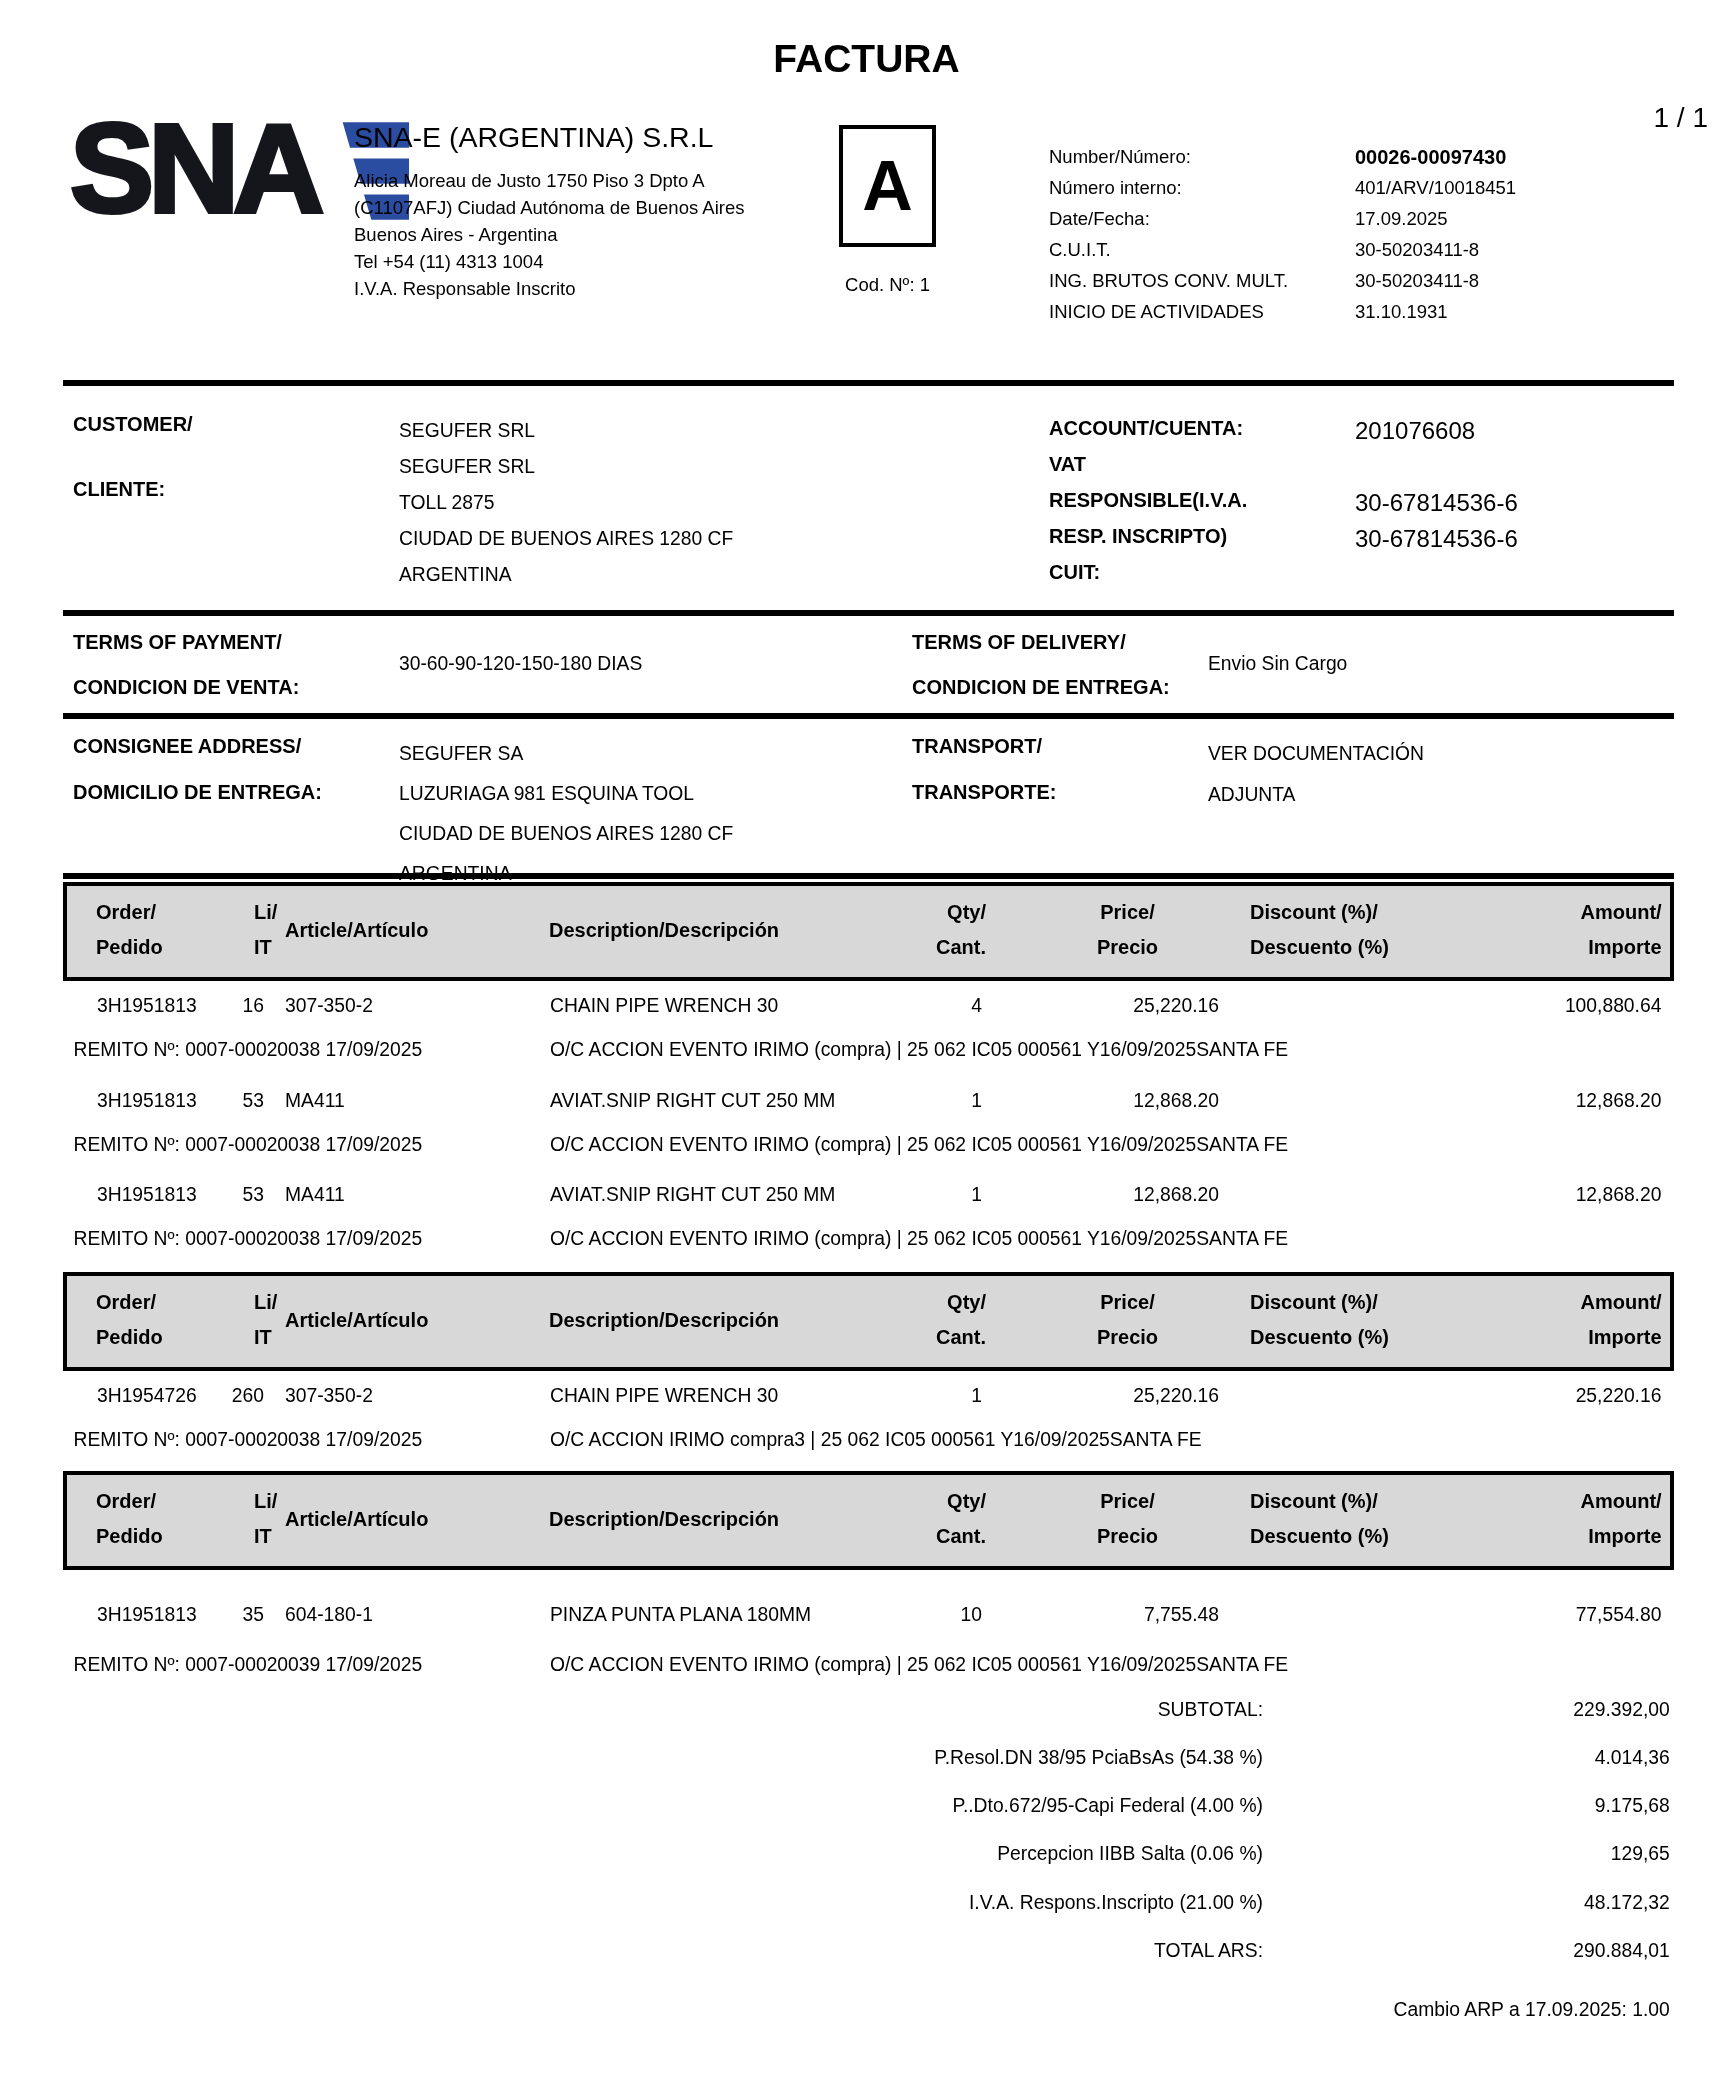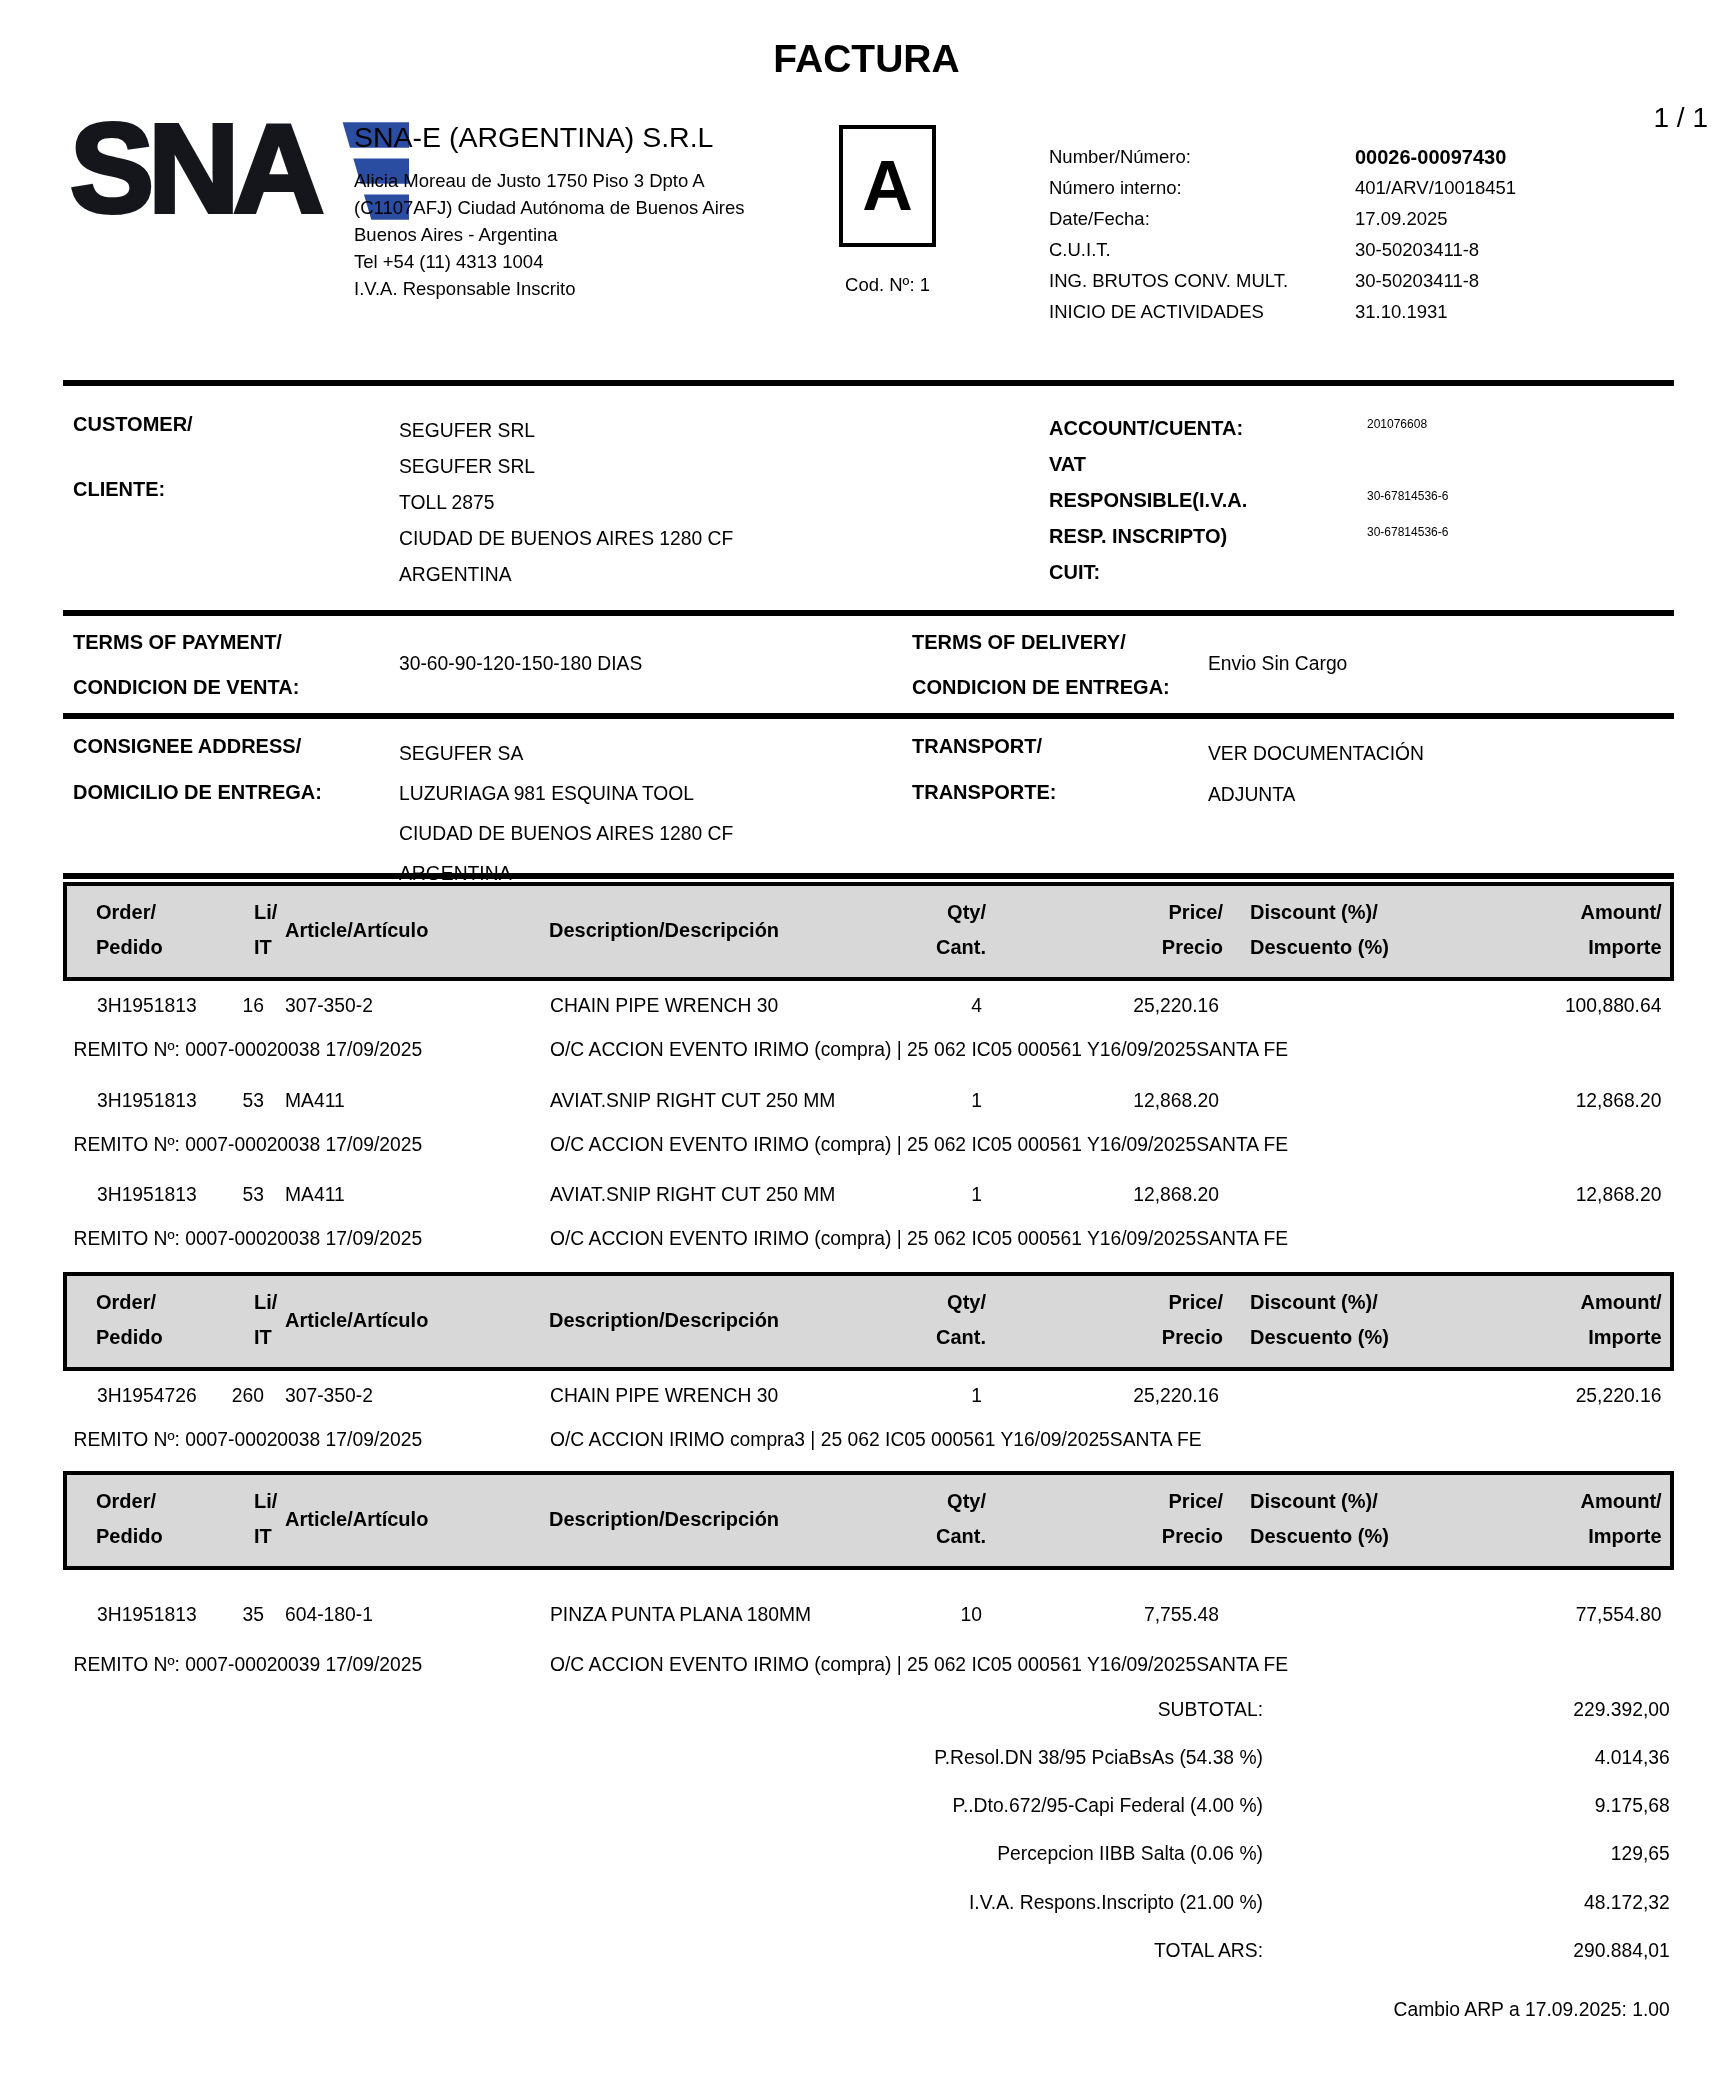--- a/index.html
+++ b/index.html
@@ -35,38 +35,38 @@
 
   
   .blab { position:absolute; font-weight:700; font-size:20px; white-space:nowrap; }
   .bval { position:absolute; font-size:19.3px; white-space:nowrap; }
   .stack { position:absolute; font-size:19.3px; }
   .stack div { white-space:nowrap; }
   .cust-lines div { line-height:36px; }
   .acc { position:absolute; left:1049px; top:417px; }
   .acc-row { position:relative; height:36px; }
   .acc-label { position:absolute; left:0; font-weight:700; font-size:20px; white-space:nowrap; }
-  .acc-value { position:absolute; left:306px; font-size:12px; white-space:nowrap;margin-left:12px; }
+  .acc-value { position:absolute; left:306px; font-size:24px; white-space:nowrap; }
 
   .cons-lines div { line-height:40px; }
   .trans-lines div { line-height:41px; }
 
   
   .tables { position:absolute; left:63px; top:882px; width:1611px; height:831px; }
   .thead { position:absolute; left:0; width:1611px; height:99px; background:#d8d8d8;
            border:4.2px solid #000; box-sizing:border-box; }
   .th { position:absolute; font-weight:700; font-size:20px; line-height:35px; white-space:nowrap; }
   .th.two { top:9.2px; }
   .th.one { top:27px; }
   .h-order { left:29px; }
   .h-li { left:187px; }
   .h-article { left:218px; }
   .h-desc { left:482px; }
   .h-qty { left:793px; width:126px; text-align:right; }
-  .h-price { left:965px; width:191px; text-align:right; }
+  .h-price { left:965px; width:191px; text-align:center; }
   .h-disc { left:1183px; }
   .h-amount { right:8.4px; text-align:right; }
 
   .trow, .rrow { position:absolute; left:0; width:1611px; height:26px; font-size:19.3px; }
   .trow span, .rrow span { position:absolute; top:0; white-space:nowrap; }
   .c-order { left:34px; }
   .c-li { left:84px; width:117px; text-align:right; }
   .c-article { left:222px; }
   .c-desc { left:487px; }
   .c-qty { left:793px; width:126px; text-align:right; }

